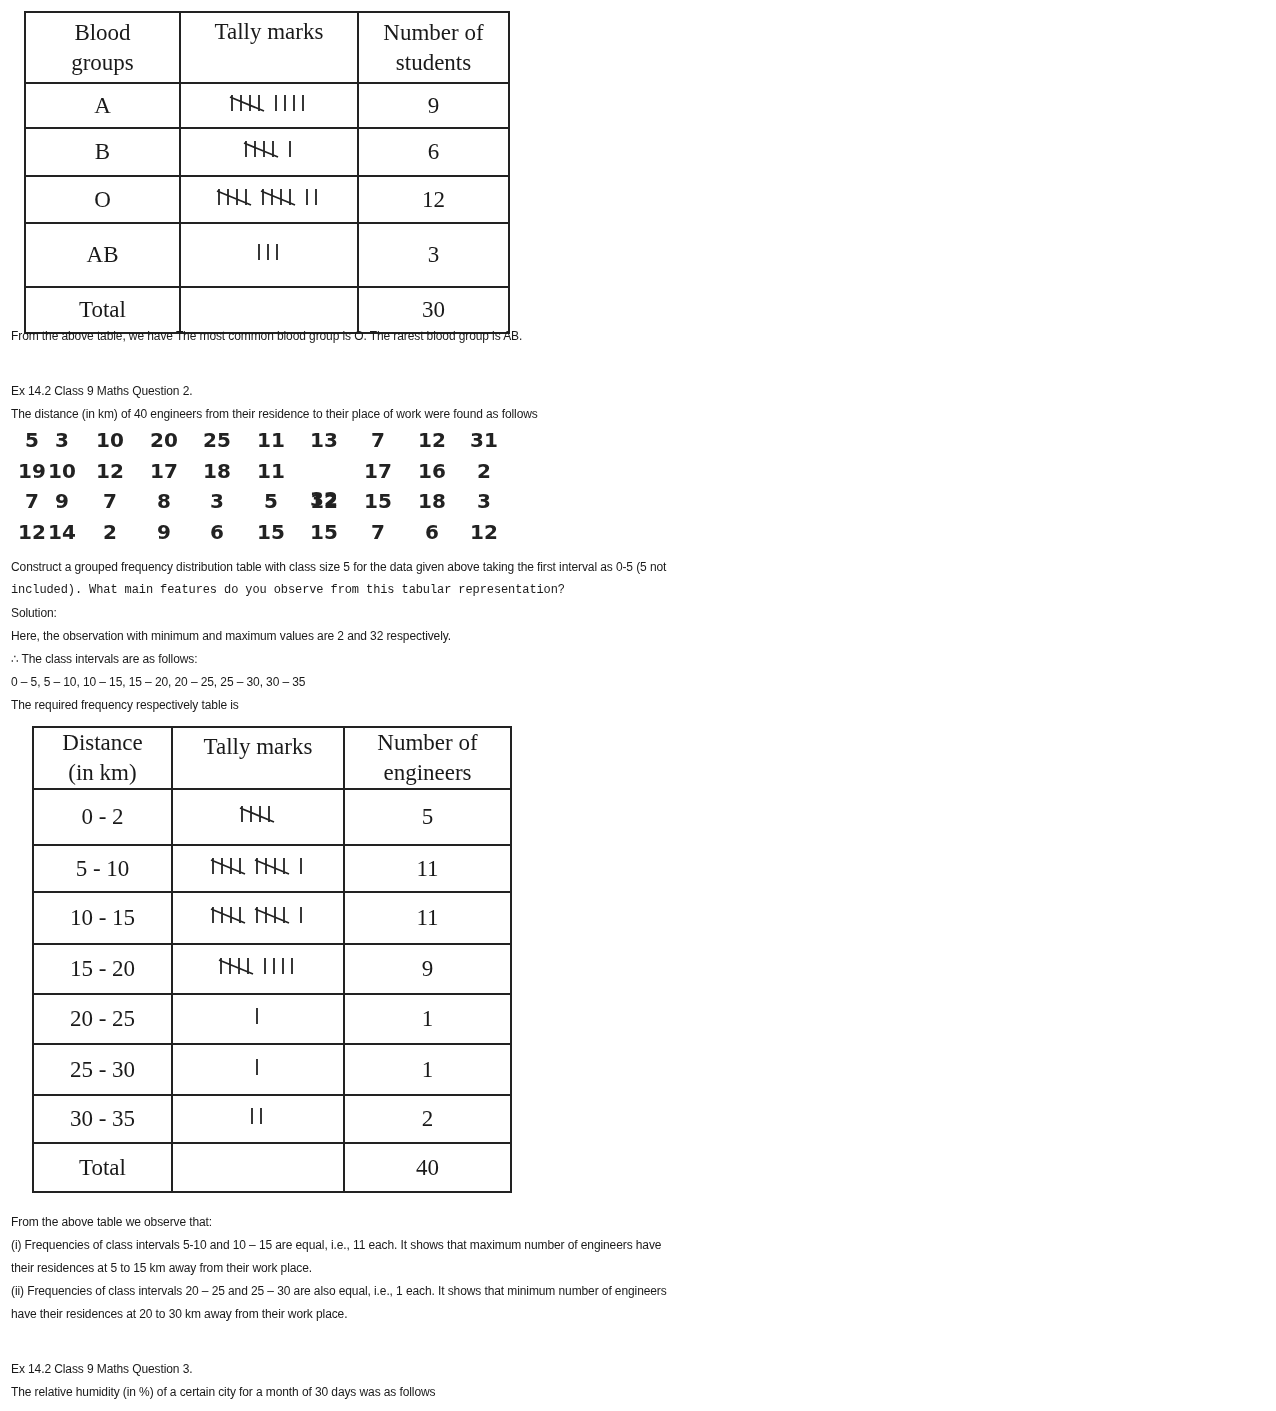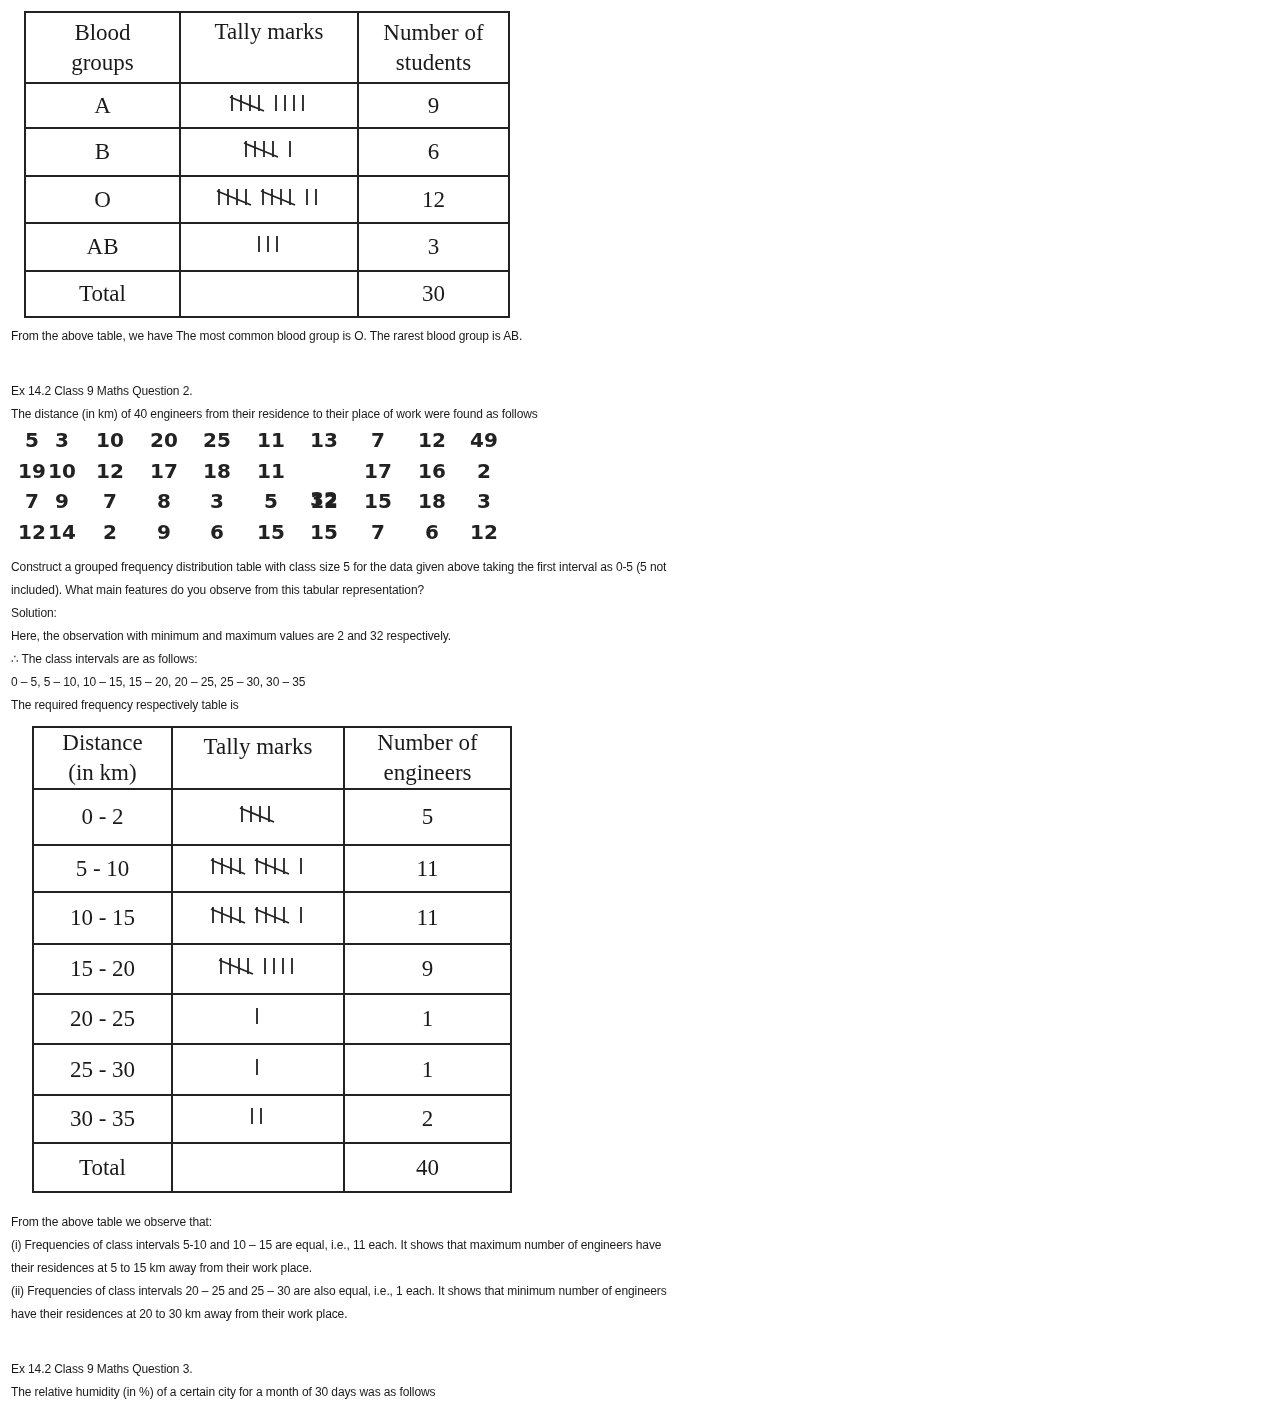--- a/index.html
+++ b/index.html
@@ -77,21 +77,21 @@
             </svg>
             <svg width="38" height="20">
               <path d="M3 2 L3 18 M12 2 L12 18 M21 2 L21 18 M30 2 L30 18 M1 4 L35 18" stroke="#222" stroke-width="1.8" fill="none"></path>
             </svg>
             <svg width="18" height="20">
               <path d="M3 2 L3 18 M12 2 L12 18 " stroke="#222" stroke-width="1.8" fill="none"></path>
             </svg>
           </span></td>
         <td>12</td>
       </tr>
-      <tr style="height: 48px;">
+      <tr style="height: 64px;">
         <td>AB</td>
         <td><span class="tally">
             <svg width="27" height="20">
               <path d="M3 2 L3 18 M12 2 L12 18 M21 2 L21 18 " stroke="#222" stroke-width="1.8" fill="none"></path>
             </svg>
           </span></td>
         <td>3</td>
       </tr>
       <tr style="height: 46px;">
         <td>Total</td>
@@ -109,21 +109,21 @@
     <div class="data-row">
       <span class="data-cell" style="left: -14px;">5</span>
       <span class="data-cell" style="left: 16px;">3</span>
       <span class="data-cell" style="left: 64px;">10</span>
       <span class="data-cell" style="left: 118px;">20</span>
       <span class="data-cell" style="left: 171px;">25</span>
       <span class="data-cell" style="left: 225px;">11</span>
       <span class="data-cell" style="left: 278px;">13</span>
       <span class="data-cell" style="left: 332px;">7</span>
       <span class="data-cell" style="left: 386px;">12</span>
-      <span class="data-cell" style="left: 438px;">49</span>
+      <span class="data-cell" style="left: 438px;">31</span>
     </div>
     <div class="data-row">
       <span class="data-cell" style="left: -14px;">19</span>
       <span class="data-cell" style="left: 16px;">10</span>
       <span class="data-cell" style="left: 64px;">12</span>
       <span class="data-cell" style="left: 118px;">17</span>
       <span class="data-cell" style="left: 171px;">18</span>
       <span class="data-cell" style="left: 225px;">11</span>
       <span class="data-cell" style="left: 278px; margin-top: 28px;">32</span>
       <span class="data-cell" style="left: 332px;">17</span>
@@ -150,21 +150,21 @@
       <span class="data-cell" style="left: 171px;">6</span>
       <span class="data-cell" style="left: 225px;">15</span>
       <span class="data-cell" style="left: 278px;">15</span>
       <span class="data-cell" style="left: 332px;">7</span>
       <span class="data-cell" style="left: 386px;">6</span>
       <span class="data-cell" style="left: 438px;">12</span>
     </div>
   </div>
 
 <div class="line" style="top:556px;">Construct a grouped frequency distribution table with class size 5 for the data given above taking the first interval as 0-5 (5 not</div>
-<div class="line" style="top:579px;">included). What main features do you observe from this tabular representation?</div>
+<div class="line" style="top:579px;font-family:Liberation Mono, monospace;">included). What main features do you observe from this tabular representation?</div>
 <div class="line" style="top:602px;">Solution:</div>
 <div class="line" style="top:625px;">Here, the observation with minimum and maximum values are 2 and 32 respectively.</div>
 <div class="line" style="top:648px;">∴ The class intervals are as follows:</div>
 <div class="line" style="top:671px;">0 – 5, 5 – 10, 10 – 15, 15 – 20, 20 – 25, 25 – 30, 30 – 35</div>
 <div class="line" style="top:694px;">The required frequency respectively table is</div>
 
 <table class="img-table" id="distance-table" style="left:32px; top:726px; width:480px;">
   <thead>
     <tr style="height:50px;">
       <th style="width:137px;">

